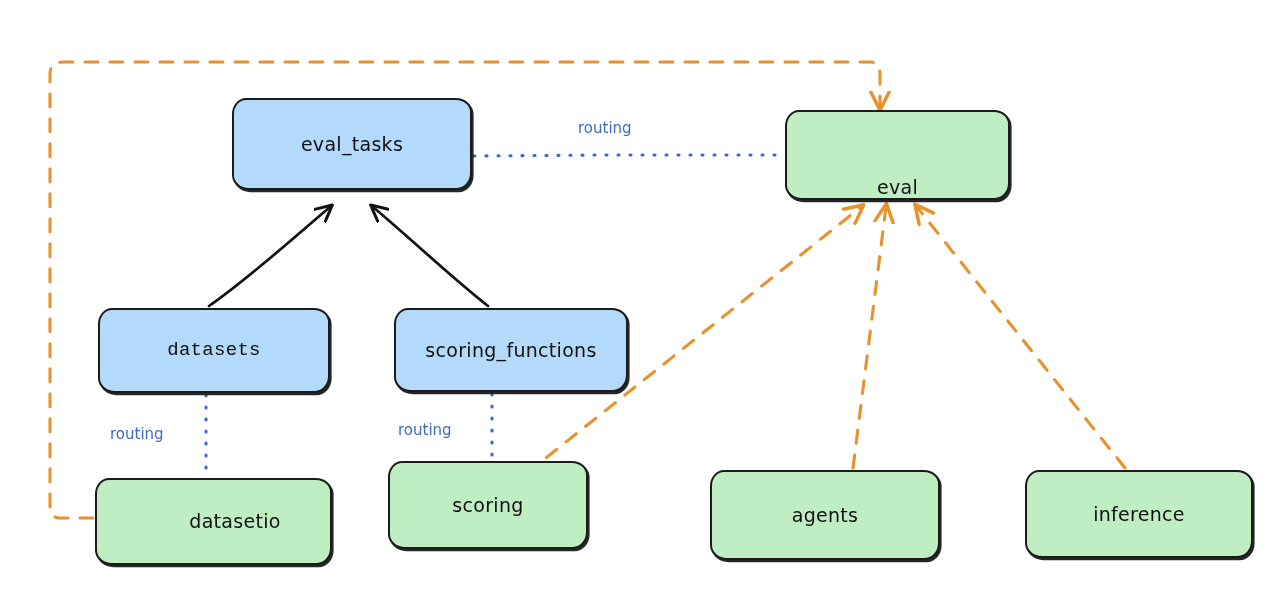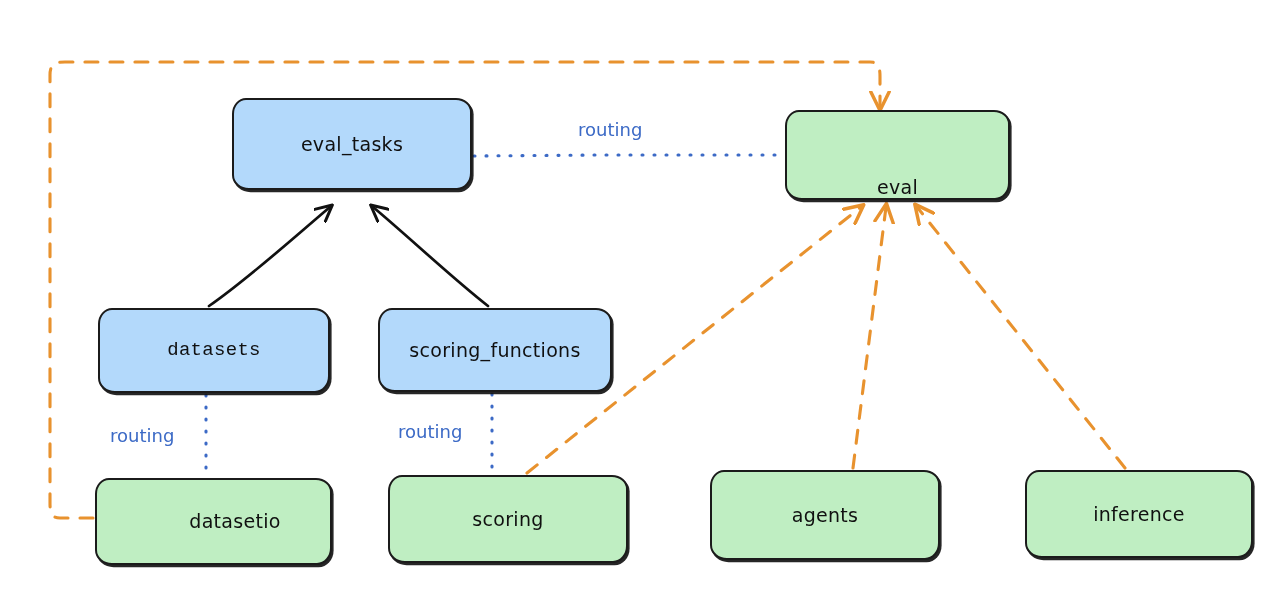--- a/index.html
+++ b/index.html
@@ -43,21 +43,21 @@
   }
   .node.blue  { background: #b3d9fb; }
   .node.green { background: #bfeec2; }
 
   .node-label { display: block; line-height: 1.1; }
 
   .edge-label {
     position: absolute;
     color: #3c6ac6;
     font-family: "DejaVu Sans", sans-serif;
-    font-size: 18px;
+    font-size: 15px;
     white-space: nowrap;
     z-index: 3;
   }
 </style>
 </head>
 <body>
 
 <div id="canvas">
 
   <svg id="edges" viewBox="0 0 1280 596" xmlns="http://www.w3.org/2000/svg">
@@ -97,29 +97,29 @@
   </div>
 
   <div class="node green" style="left:785px; top:110px; width:225px; height:90px;align-items:flex-end;">
     <span class="node-label">eval</span>
   </div>
 
   <div class="node blue" style="left:98px; top:308px; width:232px; height:85px;font-family:Liberation Mono, monospace;">
     <span class="node-label">datasets</span>
   </div>
 
-  <div class="node blue" style="left:378px; top:308px; width:234px; height:84px;">
+  <div class="node blue" style="left:394px; top:308px; width:234px; height:84px;">
     <span class="node-label">scoring_functions</span>
   </div>
 
   <div class="node green" style="left:95px; top:478px; width:237px; height:87px;padding-left:43px;">
     <span class="node-label">datasetio</span>
   </div>
 
-  <div class="node green" style="left:388px; top:475px; width:240px; height:88px;">
+  <div class="node green" style="left:388px; top:461px; width:200px; height:88px;">
     <span class="node-label">scoring</span>
   </div>
 
   <div class="node green" style="left:710px; top:470px; width:230px; height:90px;">
     <span class="node-label">agents</span>
   </div>
 
   <div class="node green" style="left:1025px; top:470px; width:228px; height:88px;">
     <span class="node-label">inference</span>
   </div>

